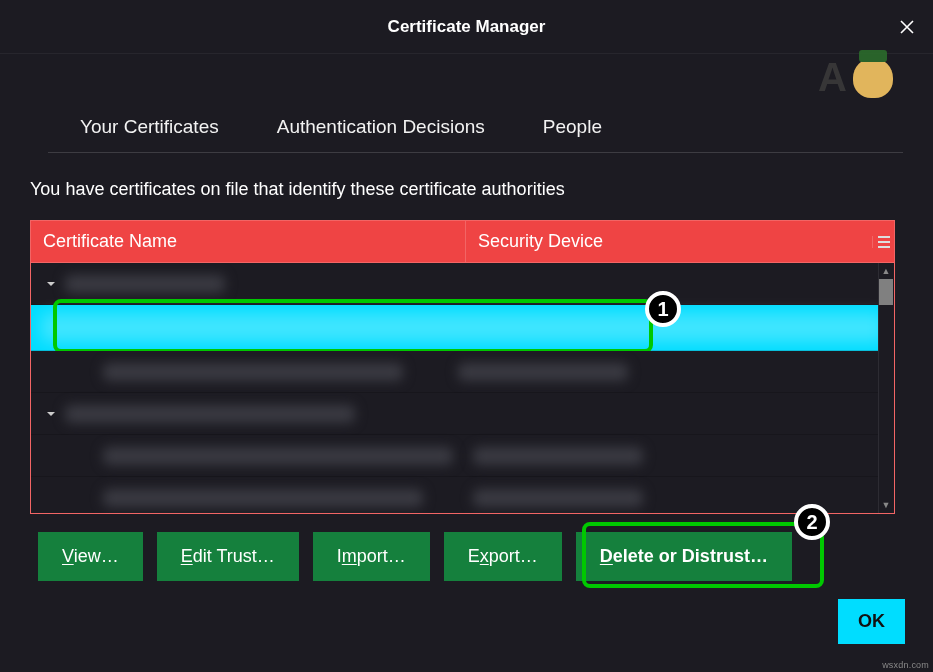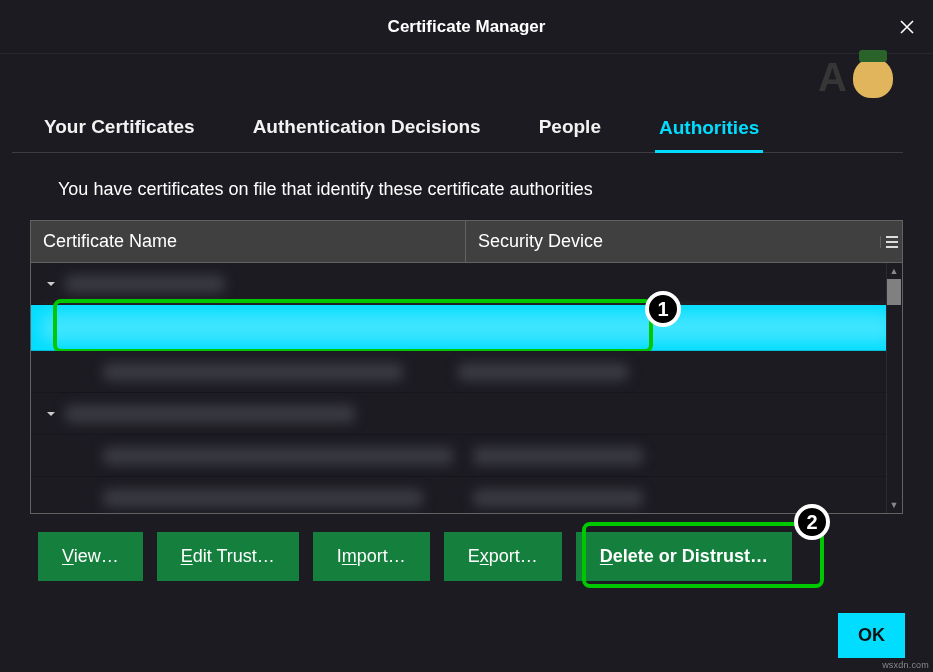--- a/index.html
+++ b/index.html
@@ -73,24 +73,23 @@
     .watermark .logo-face::before {
       content: "";
       position: absolute;
       top: -8px; left: 6px; right: 6px; height: 12px;
       background: #2b6b2b;
       border-radius: 3px;
     }
 
     
     .tabs-wrap {
-      padding: 50px 30px 0 12px;
+      padding: 50px 30px 0 48px;
       position: relative;
       z-index: 2;
-      font-weight: bold;
     }
     .tabs {
       display: flex;
       gap: 50px;
       border-bottom: 1px solid rgba(255,255,255,0.15);
       padding: 0 28px 0 28px;
       align-items: flex-end;
     }
     .tab {
       font-size: 19px;
@@ -104,28 +103,27 @@
       border-bottom: 3px solid #00ddff;
       margin-bottom: -1px;
       padding-bottom: 11px;
     }
 
     
     .subtitle {
       padding: 26px 30px 10px 30px;
       font-size: 18px;
       color: #fff;
-      margin-left: 28px;
     }
 
     
     .table-wrap {
-      margin: 10px 30px 0 30px;
+      margin: 10px 38px 0 30px;
       border: 1px solid rgba(255,255,255,0.18);
-      background: #404040;
+      background: #ef4444;
     }
     .thead {
       display: flex;
       align-items: center;
       border-bottom: 1px solid rgba(255,255,255,0.18);
     }
     .th {
       padding: 10px 12px;
       font-size: 18px;
       color: #fff;
@@ -231,21 +229,21 @@
       font-size: 18px;
       padding: 14px 24px;
       cursor: pointer;
     }
     .btn .ul { text-decoration: underline; text-underline-offset: 2px; }
 
     
     .ok-wrap {
       position: absolute;
       right: 28px;
-      bottom: 14px;
+      bottom: 28px;
     }
     .btn-ok {
       background: #00ddff;
       color: #111;
       border: none;
       font-size: 18px;
       font-weight: 600;
       padding: 12px 20px;
       cursor: pointer;
     }
@@ -274,21 +272,20 @@
 <div class="watermark">
   <span>A</span>
   <span class="logo-face"></span>
 </div>
 
 <div class="tabs-wrap">
   <div class="tabs">
     <div class="tab">Your Certificates</div>
     <div class="tab">Authentication Decisions</div>
     <div class="tab">People</div>
-    <div class="tab active">Authorities</div>
   </div>
 </div>
 
 <div class="subtitle">You have certificates on file that identify these certificate authorities</div>
 
 <div class="table-wrap">
   <div class="thead">
     <div class="th name">Certificate Name</div>
     <div class="th dev">Security Device</div>
     <div class="th-menu">

